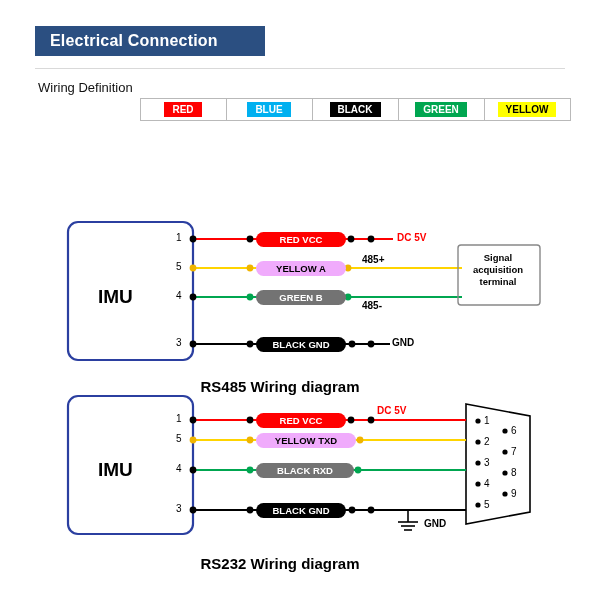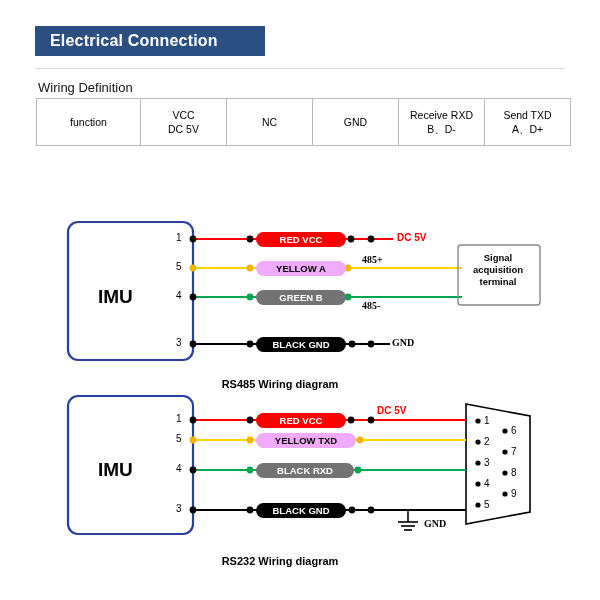--- a/index.html
+++ b/index.html
@@ -94,21 +94,21 @@
   
   .diagram {
     position: absolute;
     left: 0;
     top: 0;
     width: 600px;
     height: 600px;
   }
   .caption {
     position: absolute;
-    font-size: 11px;
+    font-size: 15px;
     font-weight: bold;
     text-align: center;
     width: 200px;
   }
   .cap1 { left: 180px; top: 378px; }
   .cap2 { left: 180px; top: 555px; }
 
   .imu-text {
     position: absolute;
     font-size: 19px;
@@ -131,21 +131,21 @@
   .pinnum {
     position: absolute;
     font-size: 10px;
   }
   .lbl {
     position: absolute;
     font-size: 10px;
     font-weight: bold;
   }
   .lbl.red   { color: #ff0000; }
-  .lbl.black { color: #000000; font-family: Liberation Serif, serif; }
+  .lbl.black { color: #000000; }
 
   .wirepill {
     position: absolute;
     border-radius: 9px;
     height: 15px;
     line-height: 15px;
     font-size: 9.5px;
     font-weight: bold;
     text-align: center;
     color: #ffffff;
@@ -169,40 +169,27 @@
 <table class="wiring">
   <colgroup>
     <col style="width:104px">
     <col style="width:86px">
       <col style="width:86px">
       <col style="width:86px">
       <col style="width:86px">
       <col style="width:86px">
   </colgroup>
   <tbody>
-  <tr>
-    <td class="col-label" style="height:42px">function</td>
-    <td class="cell-2line" style="height:42px">
-      <div>VCC</div>
-      <div>DC 5V</div>
-    </td>
-    <td class="cell-2line">
-      <div>NC</div>
-    </td>
-    <td class="cell-2line">
-      <div>GND</div>
-    </td>
-    <td class="cell-2line">
-      <div>Receive RXD</div>
-      <div>B、D-</div>
-    </td>
-    <td class="cell-2line">
-      <div>Send TXD</div>
-      <div>A、D+</div>
-    </td>
+      <tr class="row-head">
+    <td style="border:none"></td>
+    <td><span class="chip red">RED</span></td>
+    <td><span class="chip blue">BLUE</span></td>
+    <td><span class="chip black">BLACK</span></td>
+    <td><span class="chip green">GREEN</span></td>
+    <td><span class="chip yellow">YELLOW</span></td>
   </tr>
 </tbody>
   </table>
 
 <svg class="diagram" viewBox="0 0 600 600">
 
   <rect x="68" y="222" width="125" height="138" rx="10" ry="10" fill="none" stroke="#2b3fa0" stroke-width="2.2"></rect>
 
   <line x1="193" y1="239" x2="393" y2="239" stroke="#ff0000" stroke-width="2.2"></line>
   <circle cx="193" cy="239" r="3.4" fill="#000"></circle>

